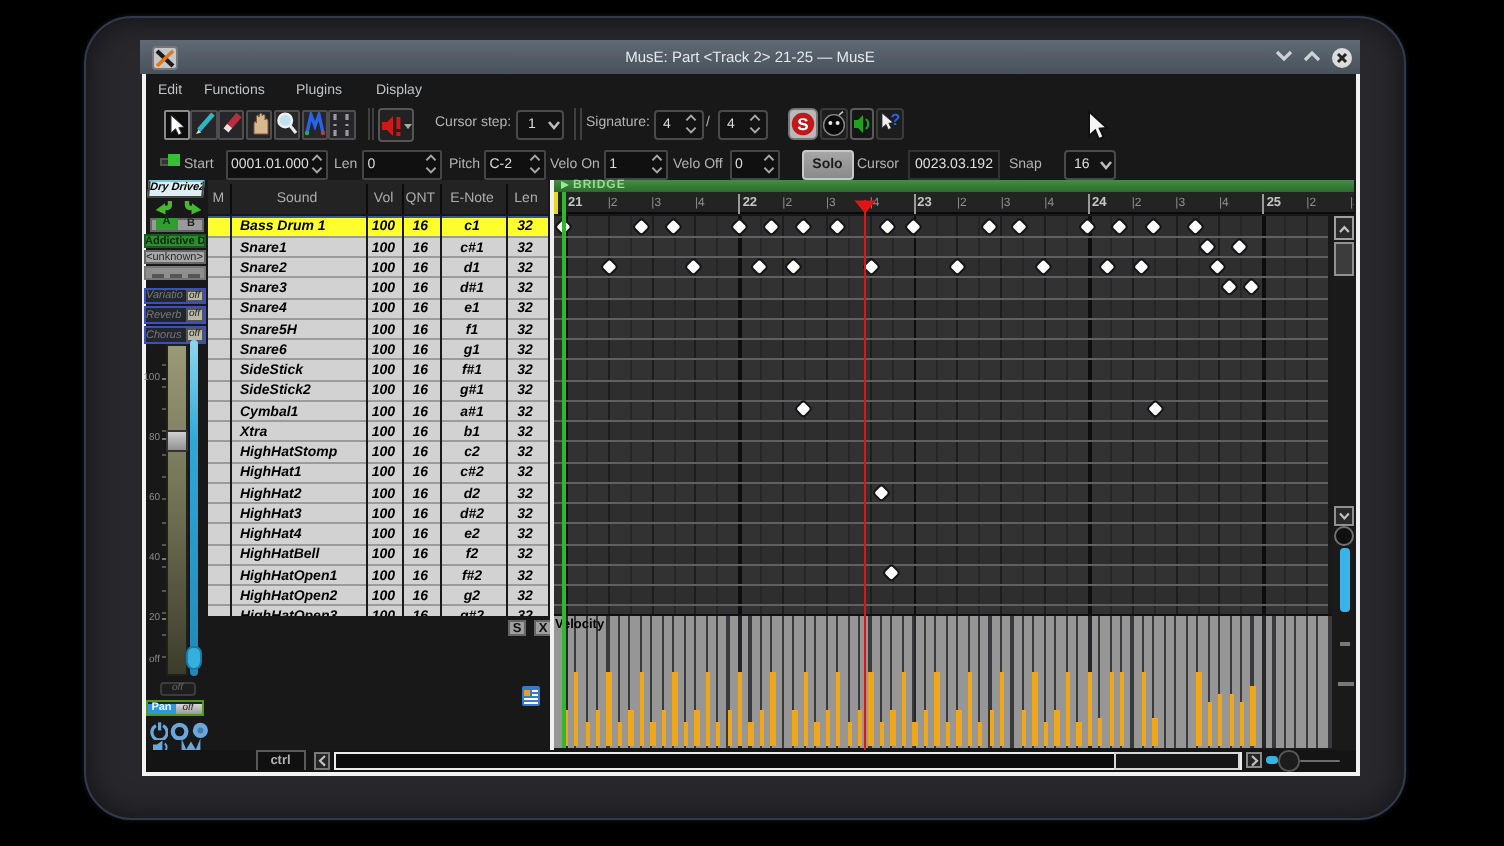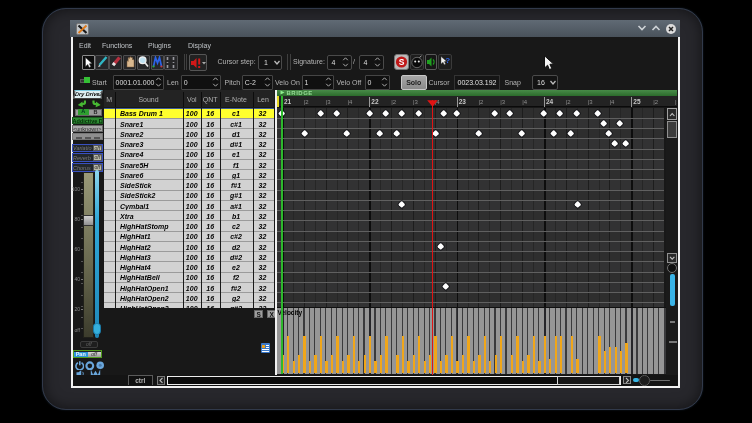--- a/index.html
+++ b/index.html
@@ -2,20 +2,21 @@
 <html><head><meta charset="utf-8"><style>html,body{margin:0;padding:0;background:#000;}*{box-sizing:border-box;}#page{position:relative;width:752px;height:423px;background:#000;overflow:hidden;font-family:"Liberation Sans",sans-serif;}.dia{position:absolute;width:5.4px;height:5.4px;background:#fff;transform:rotate(45deg);border-radius:1px;box-shadow:0 0 0 1px #16161a;}svg{display:block;}</style></head><body>
 <div id="page">
     <div style="position:absolute;left:42px;top:8px;width:661px;height:402px;border-radius:24px;background:#27272c;border:1px solid #31394a;box-shadow:inset 0 0 14px rgba(0,0,0,.55), 0 0 2px rgba(60,95,130,.35);"></div>
     <div style="position:absolute;left:70px;top:20px;width:610px;height:17px;background:linear-gradient(#606a74,#49525b);"></div>
     <div style="position:absolute;left:76px;top:22.5px;width:13px;height:12.5px;background:#c3c7ca;border-radius:2px;border:1px solid #777;">
       <svg width="11" height="10.5" style="position:absolute;left:0;top:0">
         <line x1="1.5" y1="1.5" x2="9.5" y2="9" stroke="#1a1a1a" stroke-width="2.2"></line>
         <line x1="9.5" y1="1.5" x2="1.5" y2="9" stroke="#e07818" stroke-width="1.8"></line>
       </svg>
     </div>
+    <div style="position:absolute;left:200px;top:21.5px;width:350px;height:14px;text-align:center;color:#e4e8ec;font-size:7.5px;line-height:14px;white-space:nowrap;">MusE: Part &lt;Track 2&gt; 21-25 — MusE</div>
     <div style="position:absolute;left:637px;top:24px;width:10px;height:8px;">
       <svg width="10" height="8">
         <path d="M1.5 2 L5 5.5 L8.5 2" fill="none" stroke="#cdd2d6" stroke-width="1.6"></path>
       </svg>
     </div>
     <div style="position:absolute;left:651px;top:24px;width:10px;height:8px;">
       <svg width="10" height="8">
         <path d="M1.5 6 L5 2.5 L8.5 6" fill="none" stroke="#cdd2d6" stroke-width="1.6"></path>
       </svg>
     </div>

